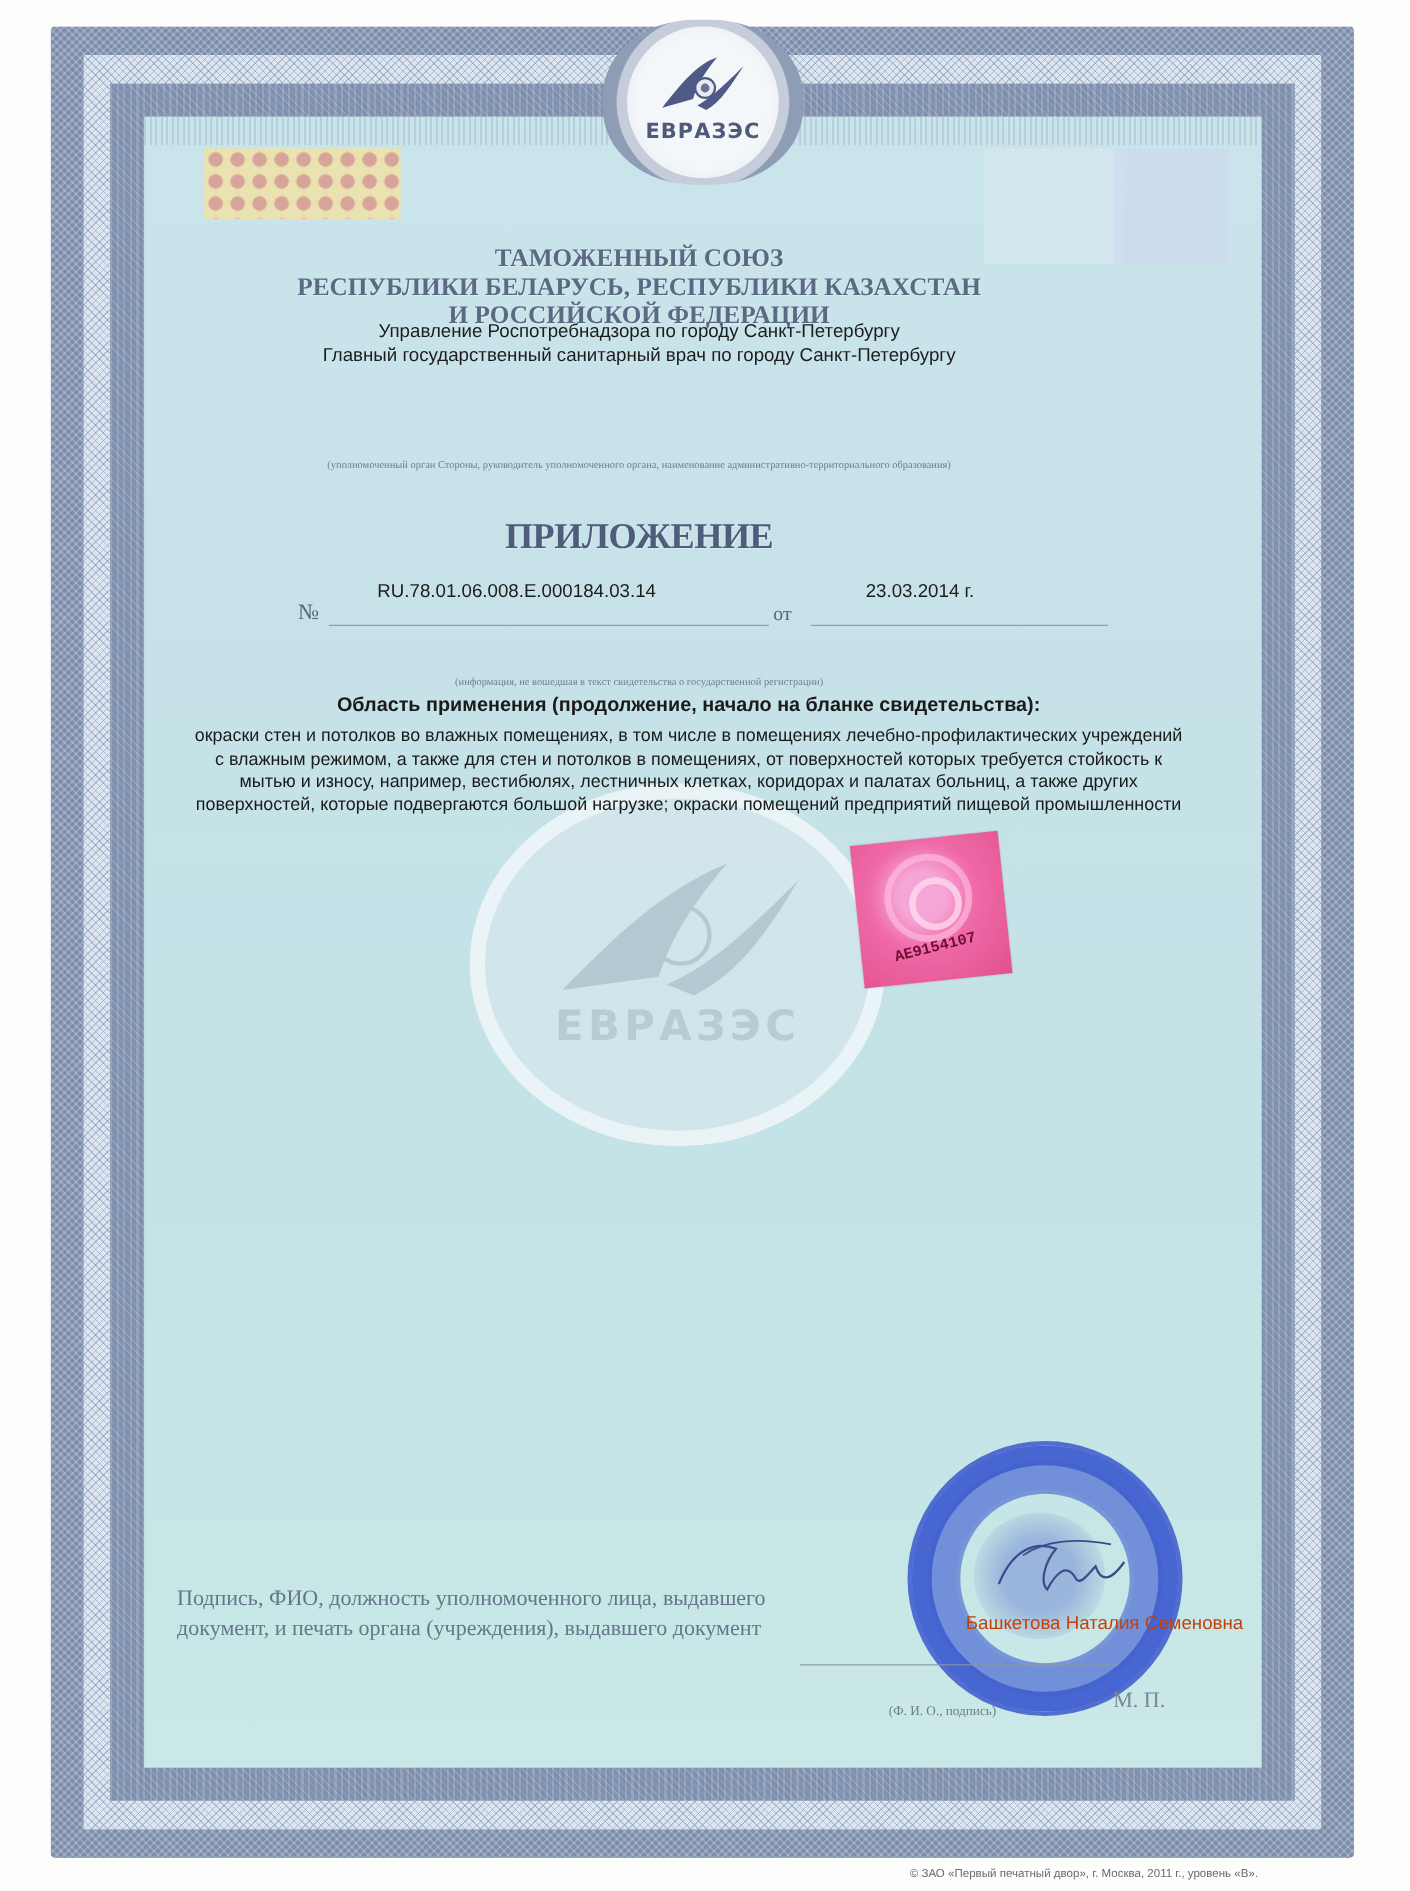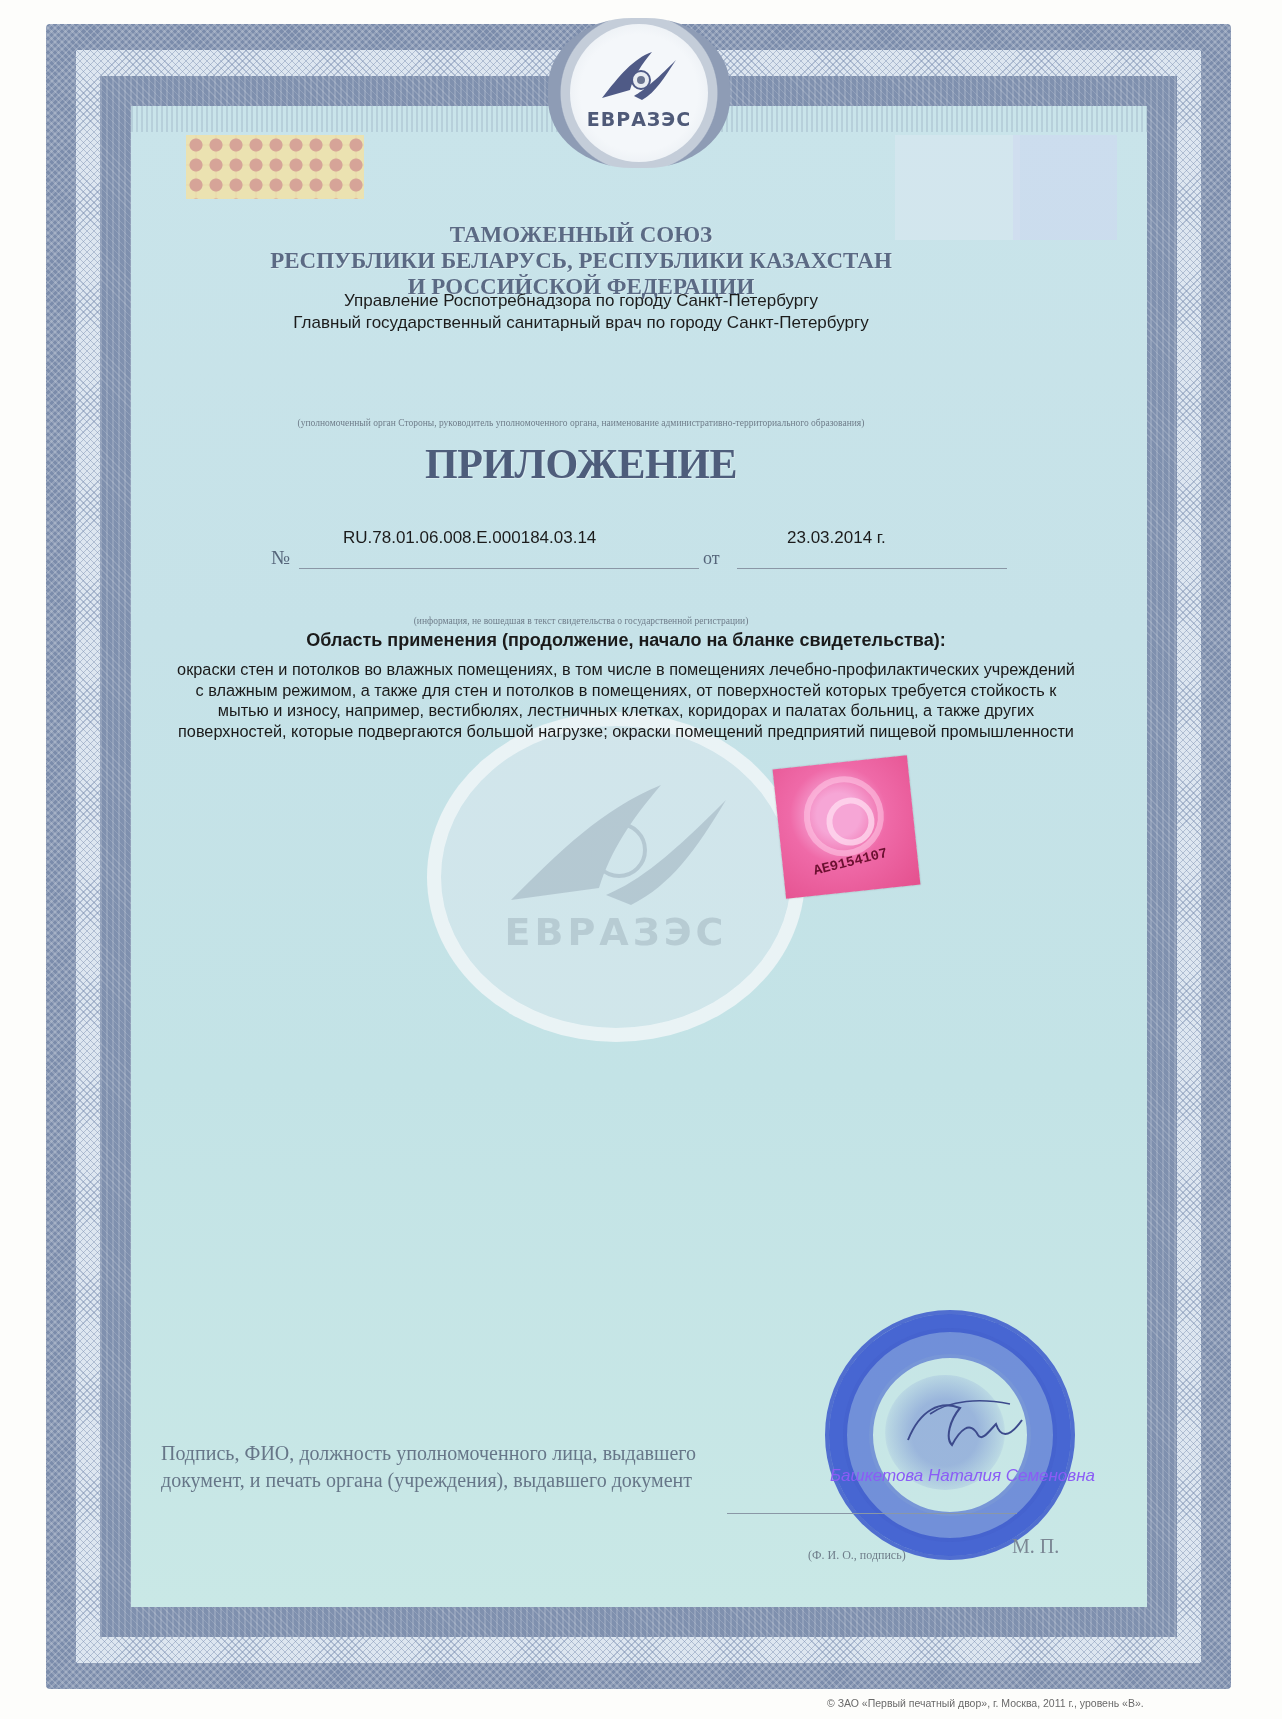--- a/index.html
+++ b/index.html
@@ -91,21 +91,21 @@
     font-family: "Liberation Serif", serif; color: #5b6a84; font-weight: bold;
     text-shadow: 1px 1px 0 rgba(255,255,255,0.3);
   }
   .union-title { top: 222px; font-size: 23px; line-height: 26px; }
   .authority { top: 290px; font-family: "Liberation Sans", sans-serif; font-size: 17px; line-height: 22px; color: #1c1c1c; }
   .caption-small {
     font-family: "Liberation Serif", serif; font-size: 9.5px; color: #6f7d8a;
   }
   .caption-1 { top: 418px; }
   .main-title { top: 444px; font-size: 33px; line-height: 40px; color: #4e5d7b; letter-spacing: -0.5px; }
-  .main-title .line1 { display: block; font-size: 42px; }
+  .main-title .line1 { display: block; font-size: 33px; margin-top: 24px; }
   .main-title .line2 { display: block; font-size: 33px; }
 
   .reg-row { position: absolute; left: 271px; top: 528px; width: 740px; height: 40px; }
   .reg-no-label { position: absolute; left: 0; top: 18px; font-family: "Liberation Serif", serif; font-size: 20px; color: #55657a; }
   .reg-underline-1 { position: absolute; left: 28px; top: 40px; width: 400px; height: 1px; background: #8a97a6; }
   .reg-ot-label { position: absolute; left: 432px; top: 20px; font-family: "Liberation Serif", serif; font-size: 18px; color: #55657a; }
   .reg-underline-2 { position: absolute; left: 466px; top: 40px; width: 270px; height: 1px; background: #8a97a6; }
   .reg-no-value { position: absolute; left: 72px; top: 0; font-size: 17px; color: #1c1c1c; }
   .reg-date-value { position: absolute; left: 516px; top: 0; font-size: 17px; color: #1c1c1c; }
 
@@ -138,21 +138,21 @@
 
   
   .sign-caption {
     position: absolute; left: 161px; top: 1440px; width: 535px;
     font-family: "Liberation Serif", serif; font-size: 20px; line-height: 27px;
     color: #667688; text-align: justify;
   }
   .sign-line { position: absolute; left: 727px; top: 1513px; width: 290px; height: 1px; background: #8a97a6; }
   .fio-caption { position: absolute; left: 808px; top: 1515px; font-family: "Liberation Serif", serif; font-size: 12px; color: #6f7d8a; margin-top: 33px; }
   .mp-label { position: absolute; left: 1012px; top: 1535px; font-family: "Liberation Serif", serif; font-size: 20px; color: #7b8794; }
-  .signer-name { position: absolute; left: 830px; top: 1466px; font-size: 17px; color: #8b5cf6; font-style: italic; }
+  .signer-name { position: absolute; left: 878px; top: 1466px; font-size: 17px; color: #c2410c; }
 
   .stamp {
     position: absolute; left: 825px; top: 1310px; width: 250px; height: 250px; border-radius: 50%;
     border: 4px solid rgba(40,70,200,0.75);
     box-shadow: inset 0 0 0 14px rgba(80,110,220,0.25), inset 0 0 0 18px rgba(40,70,200,0.6), inset 0 0 0 40px rgba(90,120,225,0.2), inset 0 0 0 44px rgba(40,70,200,0.5);
   }
   .stamp-center {
     position: absolute; left: 885px; top: 1375px; width: 120px; height: 115px; border-radius: 50%;
     background: radial-gradient(circle, rgba(70,90,200,0.35) 0 40%, rgba(70,90,200,0.1) 70%, transparent 75%);
   }

